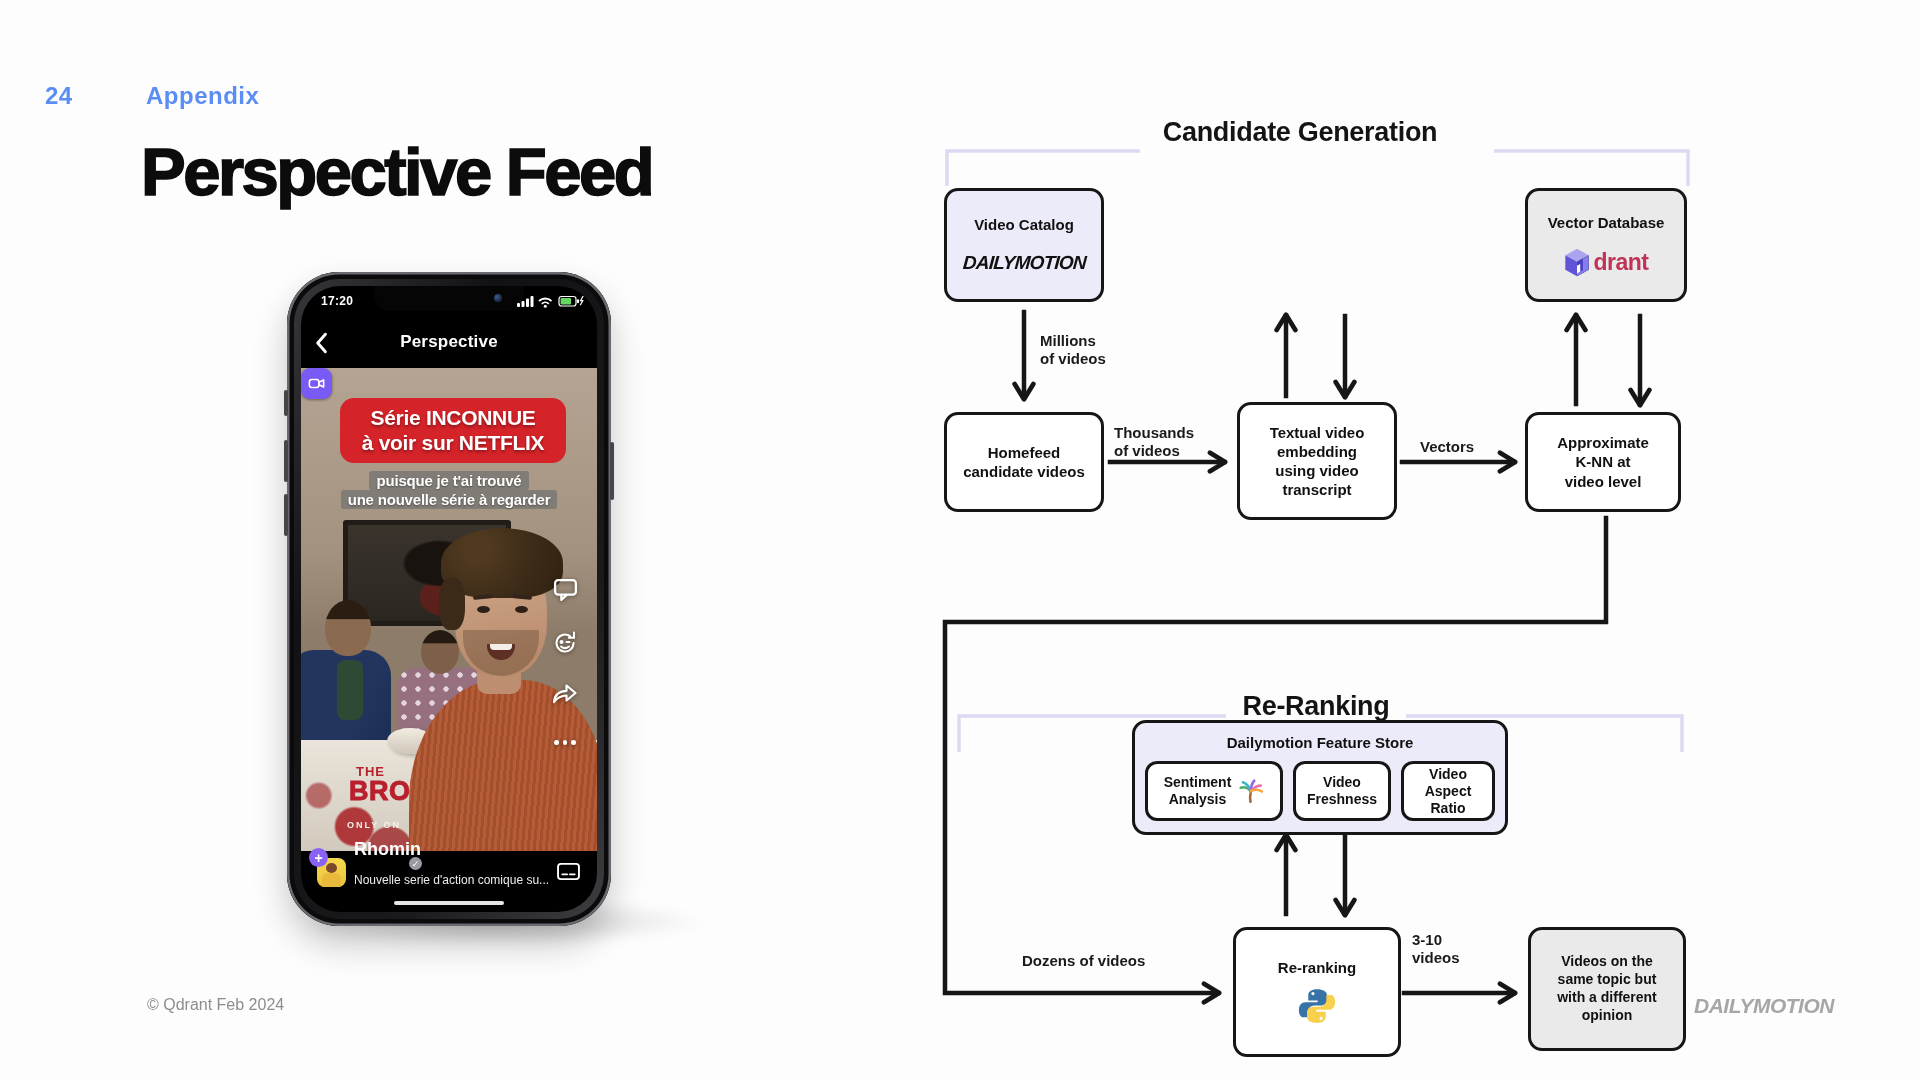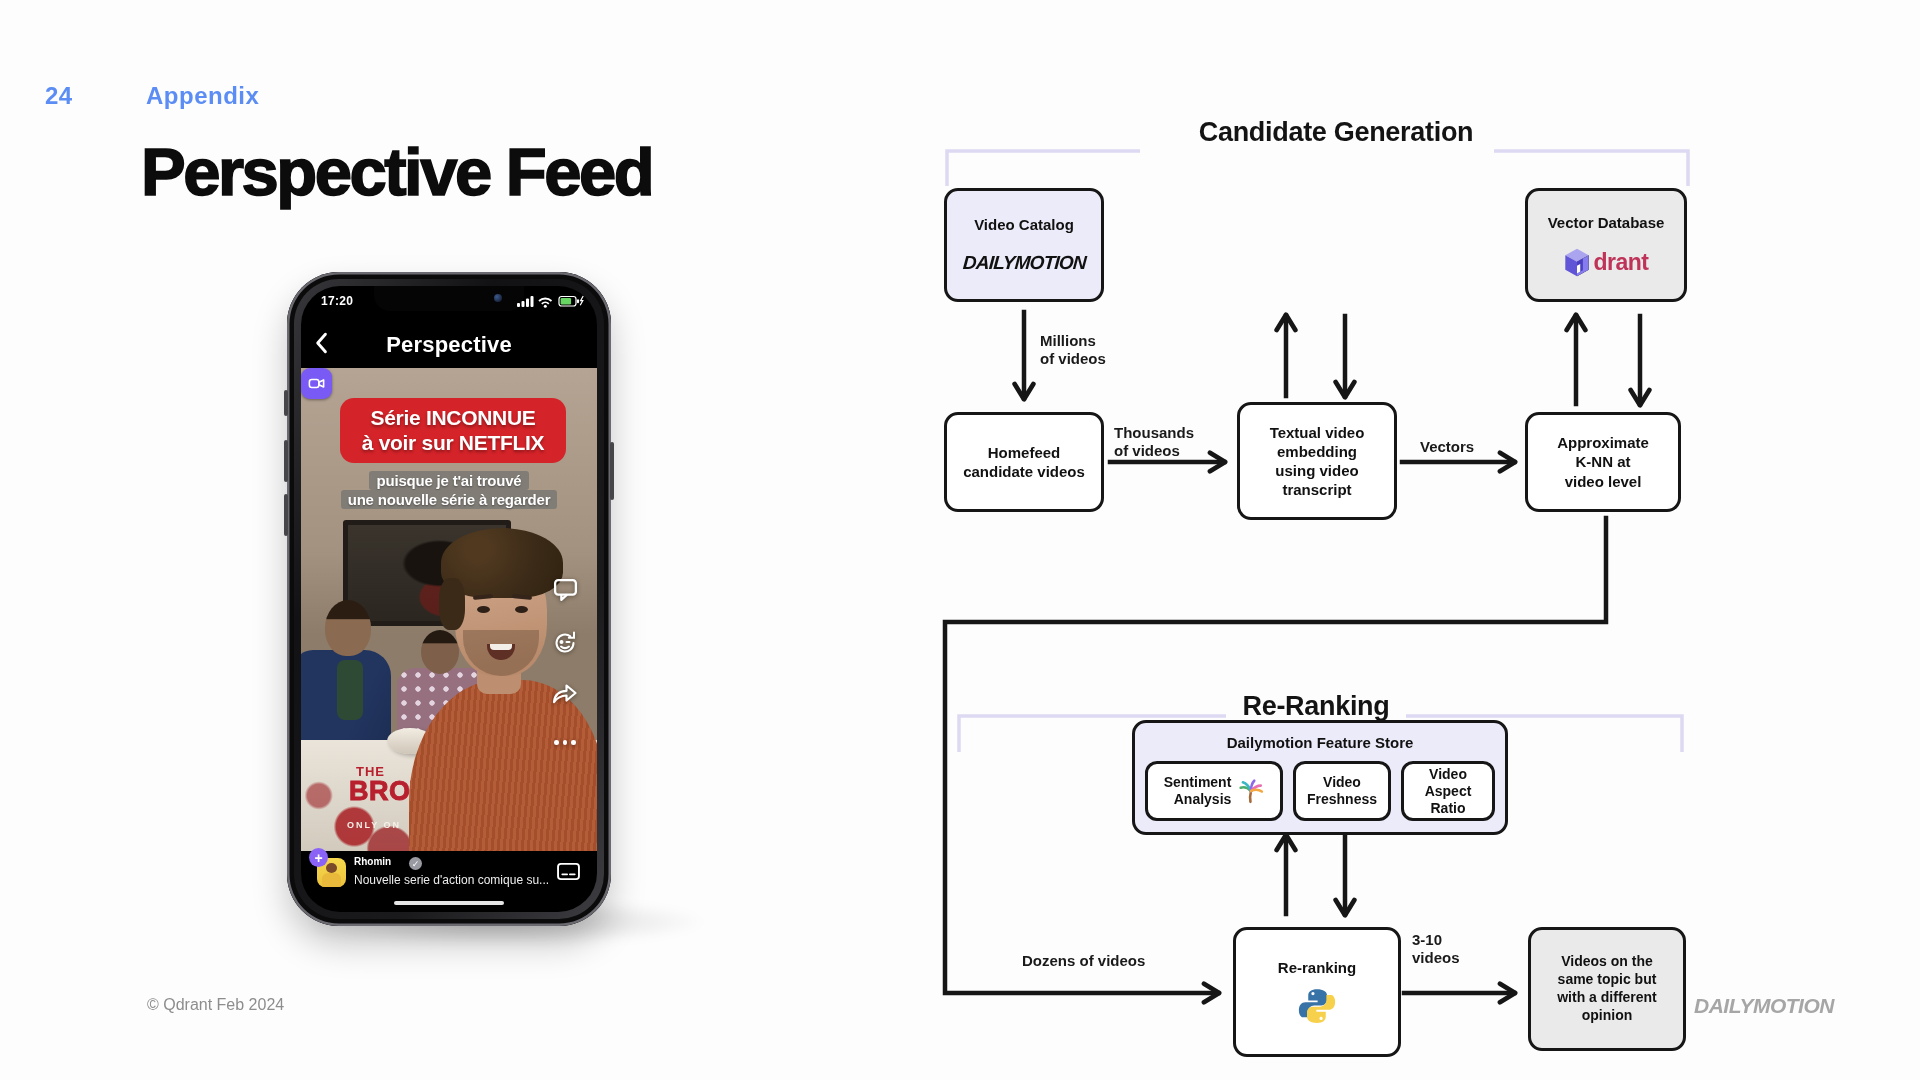--- a/index.html
+++ b/index.html
@@ -11,21 +11,21 @@
   #section-label{left:146px;top:82px;font-size:24px;font-weight:bold;color:#5c8df5;letter-spacing:.5px;}
   #main-title{left:141px;top:133px;font-size:67px;font-weight:bold;color:#0c0c0c;letter-spacing:-2.5px;-webkit-text-stroke:1.6px #0c0c0c;}
 
   
   #copyright{left:147px;top:996px;font-size:16px;color:#8d8d8d;}
   #watermark{left:1694px;top:994px;font-size:21px;font-weight:bold;font-style:italic;color:#a6a6a6;letter-spacing:-.5px;}
 
   
   #flow{left:0;top:0;}
   .section-title{width:500px;text-align:center;font-size:27px;font-weight:bold;color:#141414;letter-spacing:-.3px;}
-  #cg-title{left:1086px;top:117px;}
+  #cg-title{left:1050px;top:117px;}
   #rr-title{left:1066px;top:691px;}
   .dbox{border:3.5px solid #161616;border-radius:14px;background:#fff;color:#111;
         display:flex;flex-direction:column;align-items:center;justify-content:center;
         text-align:center;font-weight:bold;font-size:15px;line-height:1.28;box-sizing:border-box;}
   .fill-lav{background:#ecebf9;}
   .fill-gray{background:#eaeaea;}
   #video-catalog{left:944px;top:188px;width:160px;height:114px;justify-content:space-evenly;padding:6px 0;}
   .dm-logo{font-size:19px;font-weight:bold;font-style:italic;letter-spacing:-.8px;transform:skewX(-4deg);}
   #whisper-box{left:1237px;top:188px;width:160px;height:114px;justify-content:space-between;padding:10px 0 9px;}
   .openai-name{font-size:16px;}
@@ -34,21 +34,21 @@
   .qdrant-name{font-size:23px;font-weight:bold;color:#bf3358;letter-spacing:-.5px;}
   #homefeed-box{left:944px;top:412px;width:160px;height:100px;}
   #embedding-box{left:1237px;top:402px;width:160px;height:118px;}
   #knn-box{left:1525px;top:412px;width:156px;height:100px;}
 
   #feature-store{left:1132px;top:720px;width:376px;height:115px;justify-content:flex-start;padding-top:10px;}
   .fs-row{display:flex;gap:10px;margin-top:9px;}
   .fbox{border:3px solid #161616;border-radius:12px;background:#fff;height:60px;
         display:flex;align-items:center;justify-content:center;font-size:14px;font-weight:bold;
         line-height:1.2;box-sizing:border-box;padding:0 8px;}
-  #fbox-sentiment{width:138px;gap:7px;text-align:right;}
+  #fbox-sentiment{width:138px;gap:7px;text-align:center;}
   #fbox-freshness{width:98px;}
   #fbox-aspect{width:94px;}
 
   #rerank-box{left:1233px;top:927px;width:168px;height:130px;justify-content:center;gap:8px;}
   #videos-box{left:1528px;top:927px;width:158px;height:124px;font-size:14px;}
 
   .alabel{font-weight:bold;font-size:15px;color:#1a1a1a;line-height:1.22;}
   #lbl-millions{left:1040px;top:332px;}
   #lbl-thousands{left:1114px;top:424px;}
   #lbl-vectors{left:1420px;top:438px;}
@@ -72,21 +72,21 @@
   #notch{position:absolute;left:73px;top:0;width:150px;height:25px;background:#050505;
      border-radius:0 0 16px 16px;z-index:5;}
   #notch .cam{position:absolute;right:22px;top:8px;width:8px;height:8px;border-radius:50%;
      background:radial-gradient(circle at 35% 35%,#3c5a8c,#0b1020);}
   #statusbar{position:absolute;left:0;top:6px;width:100%;height:18px;z-index:6;}
   #status-time{position:absolute;left:20px;top:2px;color:#fff;font-size:12px;font-weight:bold;letter-spacing:.3px;}
   #status-icons{position:absolute;right:12px;top:3px;}
   #navbar{position:absolute;left:0;top:40px;width:100%;height:34px;z-index:6;}
   #back-btn{position:absolute;left:13px;top:6px;width:14px;height:22px;}
   #nav-title{position:absolute;left:0;top:6px;width:100%;text-align:center;color:#fff;
-     font-size:22px;font-weight:bold;letter-spacing:.2px;}
+     font-size:17px;font-weight:bold;letter-spacing:.2px;}
 
   #video{position:absolute;left:0;top:82px;width:296px;height:483px;overflow:hidden;
      background:linear-gradient(#b5a493 0%,#a3927f 38%,#8d7c69 55%);}
   #banner{position:absolute;left:39px;top:30px;width:218px;padding:7px 4px 8px;border-radius:14px;
      background:#d42329;color:#fff;text-align:center;font-weight:bold;font-size:21px;line-height:25px;
      text-shadow:0 2px 3px rgba(0,0,0,.35);letter-spacing:-.3px;}
   #subtitle{position:absolute;left:0;top:103px;width:100%;text-align:center;line-height:19px;}
   #subtitle span{display:inline-block;background:rgba(120,118,115,.82);color:#fff;font-weight:bold;
      font-size:15px;padding:0 7px;border-radius:3px;text-shadow:0 1px 2px rgba(0,0,0,.4);letter-spacing:-.2px;}
 
@@ -148,21 +148,21 @@
   #icon-comment{top:208px;} #icon-replay{top:262px;} #icon-share{top:314px;} #icon-more{top:372px;gap:4px;}
   .dot{width:4.5px;height:4.5px;border-radius:50%;background:#fff;}
 
   
   #plus-badge{position:absolute;left:8px;top:562px;width:19px;height:19px;border-radius:50%;background:#8a63f6;
      color:#fff;font-size:14px;font-weight:bold;display:flex;align-items:center;justify-content:center;z-index:8;}
   #avatar{position:absolute;left:16px;top:572px;width:29px;height:29px;border-radius:8px;z-index:7;
      background:linear-gradient(#f6d94d,#ecc23c);overflow:hidden;}
   #avatar .a-head{position:absolute;left:9px;top:5px;width:11px;height:10px;border-radius:50%;background:#7a4a2b;}
   #avatar .a-body{position:absolute;left:5px;top:15px;width:19px;height:14px;border-radius:6px 6px 0 0;background:#e8b93a;}
-  #creator-name{position:absolute;left:53px;top:570px;color:#fff;font-size:10px;font-weight:bold;z-index:7;}
+  #creator-name{position:absolute;left:53px;top:553px;color:#fff;font-size:18px;font-weight:bold;z-index:7;}
   #verified{position:absolute;left:108px;top:571px;width:13px;height:13px;border-radius:50%;background:#9a9aa2;
      color:#fff;font-size:9px;display:flex;align-items:center;justify-content:center;z-index:7;}
   #caption{position:absolute;left:53px;top:587px;color:#ececec;font-size:12px;z-index:7;white-space:nowrap;}
   #cc-btn{position:absolute;left:255px;top:576px;z-index:7;}
   #home-indicator{position:absolute;left:93px;bottom:7px;width:110px;height:4px;border-radius:2px;background:#e6e6e6;z-index:7;}
 </style>
 </head>
 <body>
 
 <div id="stage">

